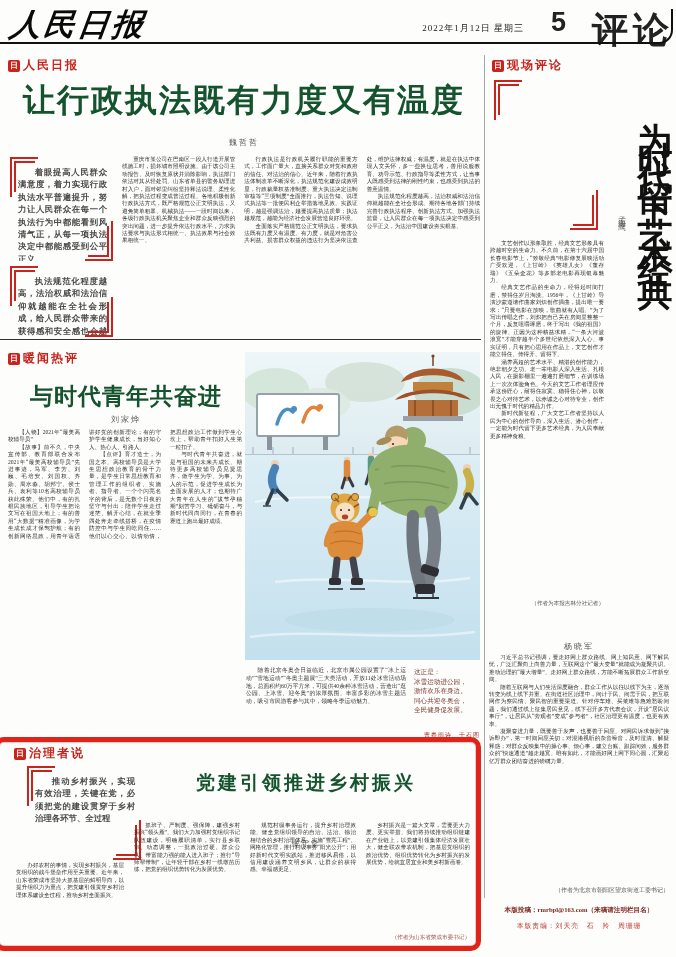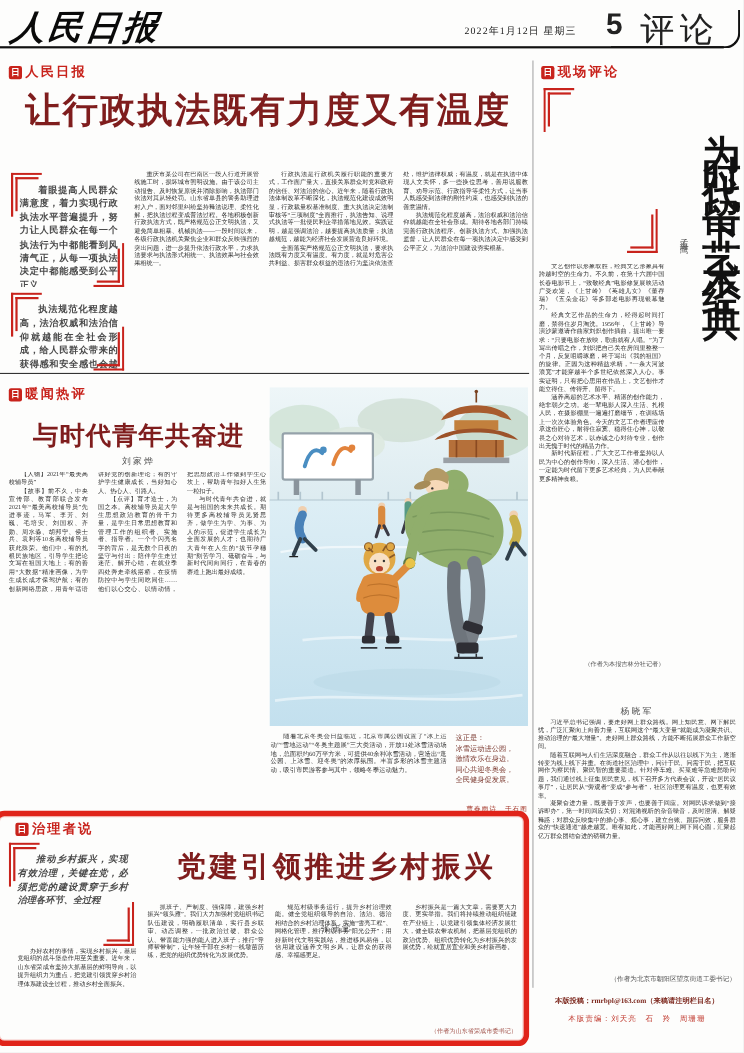--- a/index.html
+++ b/index.html
@@ -7,33 +7,33 @@
   html,body{background:#e9e9e9;}
   #page{position:relative;width:676px;height:957px;background:#fdfdfc;overflow:hidden;
         font-family:"Liberation Serif",serif;color:#222;}
   .abs{position:absolute;}
 
   
   .logo{left:10px;top:4px;font-size:31px;font-weight:bold;font-style:italic;
         font-family:"DejaVu Serif",serif;letter-spacing:3px;transform:skewX(-7deg);color:#0a0a0a;}
   .hdate{right:152px;top:22px;font-size:9px;color:#1a1a1a;letter-spacing:1px;}
   .hnum{right:110px;top:7px;font-size:27px;font-weight:bold;font-family:"Liberation Sans",sans-serif;}
-  .hsec{right:22px;top:6px;font-size:31px;font-weight:400;font-family:"Liberation Sans",sans-serif;letter-spacing:5px;}
+  .hsec{right:2px;top:6px;font-size:36px;font-weight:700;font-family:"Liberation Sans",sans-serif;letter-spacing:5px;}
   .hline{left:0;top:42px;width:658px;border-top:2px solid #111;}
   .hcurve{right:3px;top:9px;width:118px;height:35px;border-right:2px solid #111;
           border-bottom:2px solid #111;border-bottom-right-radius:14px;}
 
   
   .label{display:flex;align-items:center;gap:3px;color:var(--red);font-weight:bold;
          font-size:12px;font-family:"Liberation Sans",sans-serif;letter-spacing:2px;}
   .label .ic{display:inline-block;width:12px;height:12px;background:var(--red);color:#fff;
              font-size:8px;line-height:12px;text-align:center;border-radius:2px;letter-spacing:0;}
 
   
-  .h1{font-family:Liberation Serif, serif;font-weight:900;text-align:center;color:#7f1d1d;}
+  .h1{font-family:Liberation Serif, serif;font-weight:900;text-align:center;color:#14532d;}
   .auth{text-align:center;font-size:8px;color:#555;letter-spacing:2px;}
 
   
   .tt{font-size:5.6px;line-height:7.4px;text-align:justify;color:#2e2e2e;overflow:hidden;}
   .tt p{text-indent:2em;margin:0;}
   .cols3{column-count:3;column-gap:9px;}
 
   
   .pq{padding:9px 6px 6px 8px;font-family:"Liberation Sans",sans-serif;font-weight:bold;
       font-size:8.4px;line-height:12.4px;color:#4a4a4a;text-align:justify;overflow:hidden;}
@@ -86,20 +86,21 @@
   <div class="abs hline"></div>
   <div class="abs hcurve"></div>
 
   <div class="abs vr" style="left:484px;top:55px;height:843px;"></div>
 
   <div class="abs label" style="left:8px;top:57px;">
     <span class="ic">日</span>
     <span>人民日报</span>
   </div>
   <div class="abs h1" style="left:8px;top:79px;width:472px;font-size:32px;letter-spacing:2px;">让行政执法既有力度又有温度</div>
+  <div class="abs auth" style="left:8px;top:137px;width:472px;">魏哲哲</div>
 
   <div class="abs pq" style="left:10px;top:157px;width:103px;height:104px;">
     <span class="br"></span>
     <div>
         <p>着眼提高人民群众满意度，着力实现行政执法水平普遍提升，努力让人民群众在每一个执法行为中都能看到风清气正，从每一项执法决定中都能感受到公平正义</p>
       </div>
   </div>
   <div class="abs pq" style="left:10px;top:266px;width:103px;height:71px;">
     <span class="br"></span>
     <div>
@@ -291,27 +292,27 @@
     </div>
   <div class="abs note" style="left:489px;top:886px;width:180px;font-size:6px;">（作者为北京市朝阳区望京街道工委书记）</div>
 
   <div class="abs fsubmit" style="left:486px;top:906px;width:186px;">本版投稿：rmrbpl@163.com（来稿请注明栏目名）</div>
   <div class="abs feditors" style="left:486px;top:921px;width:186px;">本版责编：刘天亮　石　羚　周珊珊</div>
 
   <div class="abs label" style="left:14px;top:745px;">
     <span class="ic">日</span>
     <span>治理者说</span>
   </div>
-  <div class="abs pq" style="left:8px;top:766px;width:114px;height:94px;font-style:italic;">
+  <div class="abs pq" style="left:27px;top:766px;width:114px;height:94px;">
     <span class="br"></span>
     <div>
         <p>推动乡村振兴，实现有效治理，关键在党，必须把党的建设贯穿于乡村治理各环节、全过程</p>
       </div>
   </div>
-  <div class="abs h1" style="left:140px;top:770px;width:332px;font-size:26px;letter-spacing:3px;">党建引领推进乡村振兴</div>
+  <div class="abs h1" style="left:140px;top:770px;width:332px;font-size:19px;letter-spacing:3px;">党建引领推进乡村振兴</div>
   <div class="abs auth" style="left:140px;top:804px;width:332px;font-size:7.5px;margin-top:35px;">张守堂</div>
 
   <div class="abs tt" style="left:16px;top:862px;width:108px;height:82px;">
     <p>办好农村的事情，实现乡村振兴，基层党组织的战斗堡垒作用至关重要。近年来，山东省荣成市坚持大抓基层的鲜明导向，以提升组织力为重点，把党建引领贯穿乡村治理体系建设全过程，推动乡村全面振兴。</p>
   </div>
   <div class="abs tt" style="left:134px;top:822px;width:106px;height:122px;">
     <p>抓班子、严制度、强保障，建强乡村振兴“领头雁”。我们大力加强村党组织书记队伍建设，明确履职清单，实行县乡联审、动态调整，一批政治过硬、群众公认、带富能力强的能人进入班子；推行“导师帮带制”，让年轻干部在乡村一线墩苗历练，把党的组织优势转化为发展优势。</p>
   </div>
   <div class="abs tt" style="left:250px;top:822px;width:106px;height:122px;">
     <p>规范村级事务运行，提升乡村治理效能。健全党组织领导的自治、法治、德治相结合的乡村治理体系，实施“雪亮工程”、网格化管理，推行村级事务“阳光公开”；用好新时代文明实践站，推进移风易俗，以信用建设涵养文明乡风，让群众的获得感、幸福感更足。</p>

